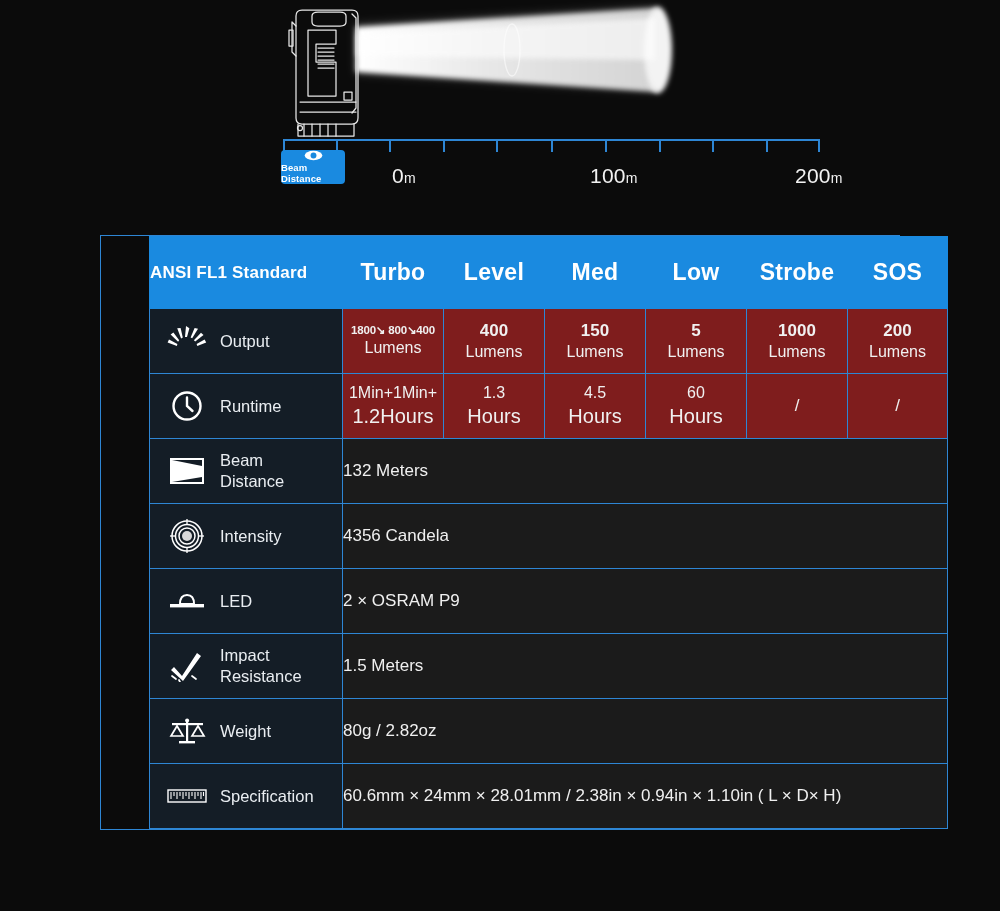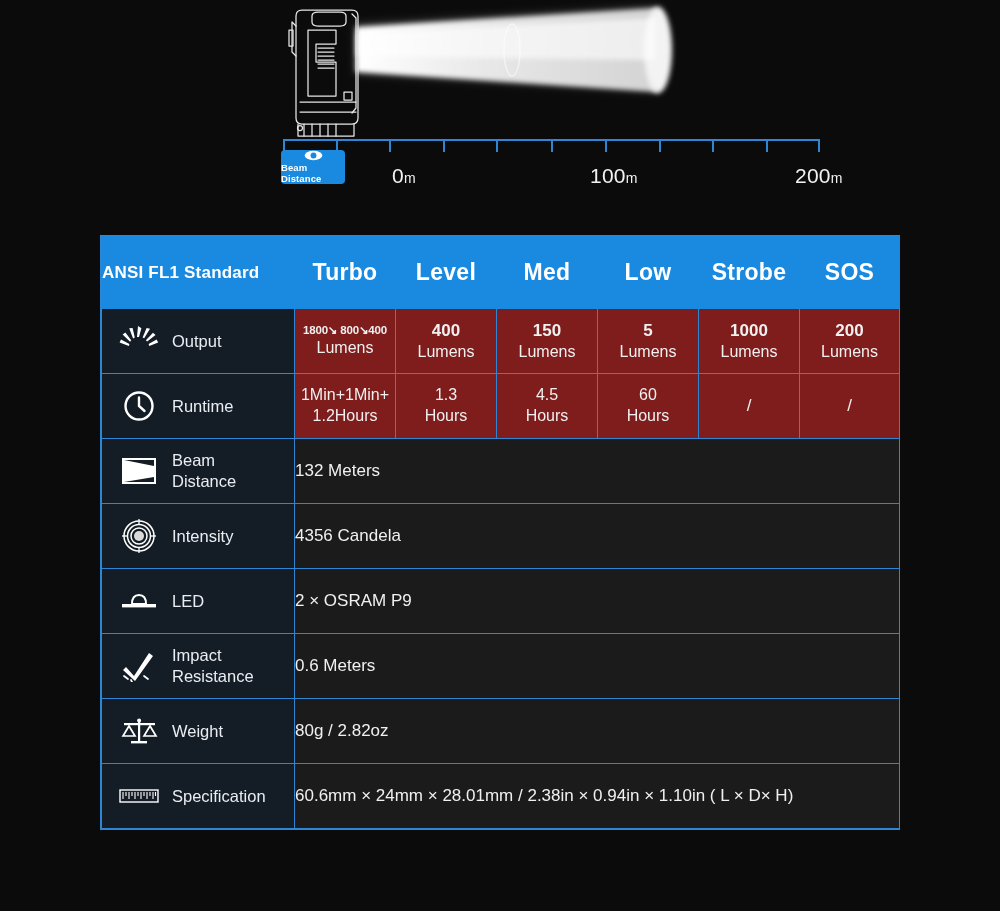--- a/index.html
+++ b/index.html
@@ -31,20 +31,21 @@
   }
   #beam-badge .eye { width: 19px; height: 11px; display:block; margin-bottom: 1px; }
   #beam-badge .txt { color: #fff; font-size: 9.5px; font-weight: bold; letter-spacing: .1px; }
 
   
   #spec-table {
     position: absolute; left: 100px; top: 235px;
     width: 800px;
     border: 1px solid #2e86d4;
     border-collapse: collapse;
+    padding-left: 48px;
   }
   #spec-table table { border-collapse: collapse; width: 100%; table-layout: fixed; }
   #spec-table td, #spec-table th { border: 1px solid #2e86d4; padding: 0; }
 
   thead th {
     background: #1a8ae0;
     color: #ffffff;
     height: 72px;
     font-weight: bold;
     border-color: #1a8ae0 !important;
@@ -67,21 +68,21 @@
     color: #f0f0f0;
     text-align: center;
     vertical-align: middle;
     font-size: 16px;
     line-height: 1.3;
   }
   td.val-cell .big { font-size: 17px; font-weight: bold; display: block; }
   td.val-cell .sub { font-size: 16px; display: block; font-weight: normal; }
   td.val-cell .tiny { font-size: 11.5px; font-weight: bold; display: block; letter-spacing: -.2px; white-space: nowrap; }
   td.val-cell .runtime-top { font-size: 16px; display: block; }
-  td.val-cell .runtime-bot { font-size: 16px; display: block; }
+  td.val-cell .runtime-bot { font-size: 20px; display: block; }
   td.val-cell .slash { font-size: 17px; }
 
   td.wide-cell {
     background: #1b1b1b;
     color: #f0f0f0;
     text-align: left;
     padding-left: 33px;
     font-size: 17px;
     vertical-align: middle;
   }
@@ -345,21 +346,21 @@
                   <g stroke="#ffffff" stroke-width="1.7" stroke-linecap="round">
                     <path d="M2 26 L6 29"></path>
                     <path d="M22 26 L26 29"></path>
                     <path d="M9 30 L10 32"></path>
                   </g>
                 </svg>
               </span>
               <span class="label-text">Impact<br>Resistance</span>
             </div>
           </td>
-          <td class="wide-cell" colspan="6">0.6 Meters</td>
+          <td class="wide-cell" colspan="6">1.5 Meters</td>
         </tr>
 
 
         <tr class="row-tall">
           <td class="label-cell">
             <div class="label-inner">
               <span class="ico">
                 <svg width="38" height="30" viewBox="0 0 38 30">
                   <rect x="18" y="4" width="2.2" height="22" fill="#ffffff"></rect>
                   <rect x="4" y="7" width="31" height="2.2" fill="#ffffff"></rect>

